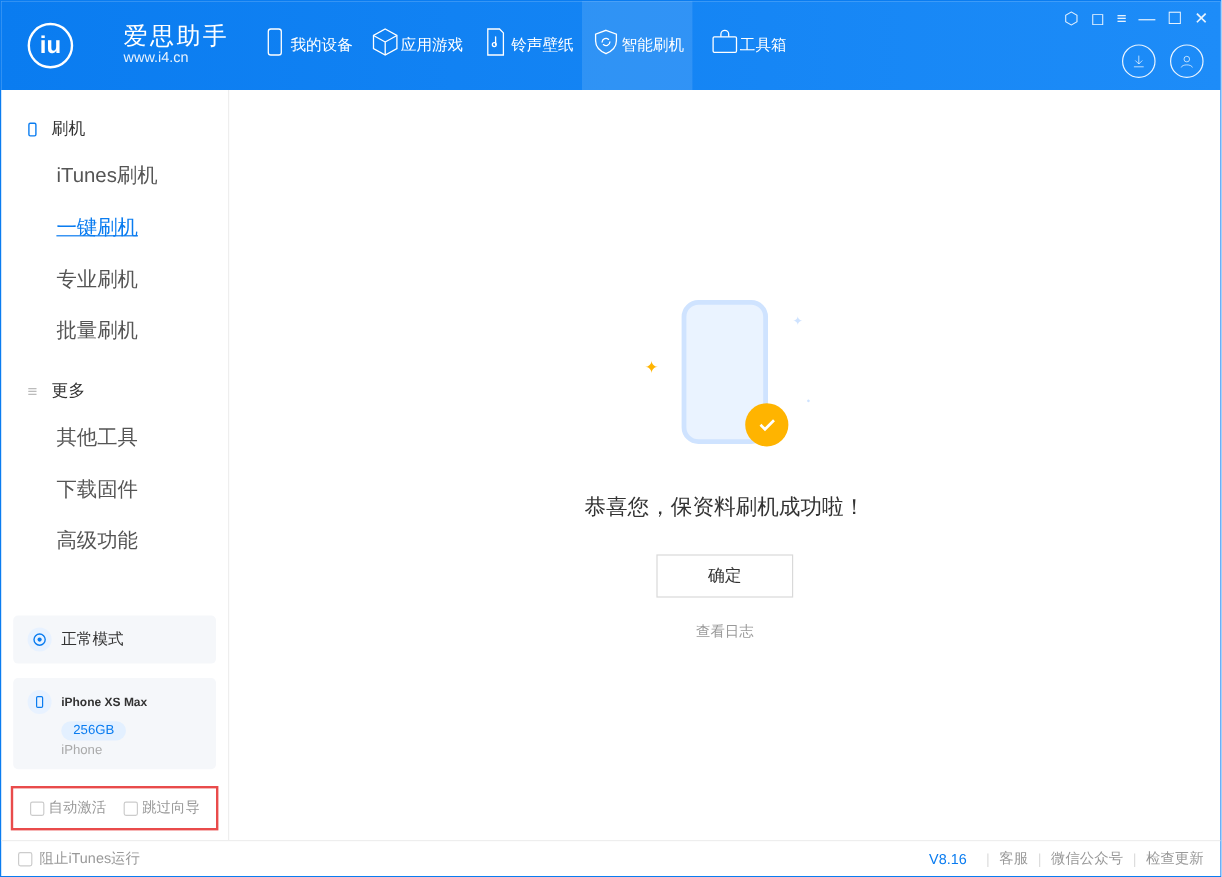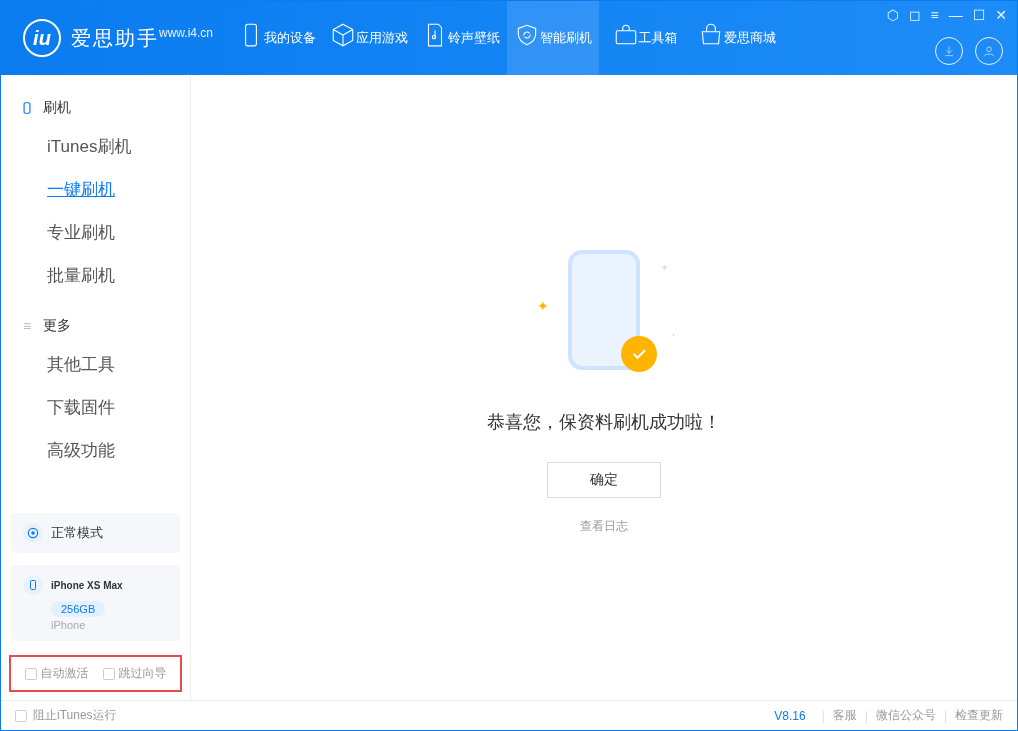--- a/index.html
+++ b/index.html
@@ -1,21 +1,21 @@
 <!DOCTYPE html>
 <html><head>
 <meta charset="utf-8">
 <style>
 * { margin: 0; padding: 0; box-sizing: border-box; font-family: "Microsoft YaHei", "PingFang SC", sans-serif; }
 body { background: #fff; }
 .window { width: 1018px; height: 731px; border: 1px solid #0a7cf0; display: flex; flex-direction: column; background: #fff; }
 .titlebar { height: 74px; background: linear-gradient(90deg, #0a7cf0, #1d8cf8); display: flex; align-items: center; color: #fff; position: relative; }
 .logo-block { display: flex; align-items: center; padding: 0 18px 0 22px; }
-.logo-circle { width: 38px; height: 38px; border: 2px solid #fff; border-radius: 50%; display: flex; align-items: center; justify-content: center; font-weight: bold; font-size: 20px; font-style: italic; margin-right: 10px; }
-.logo-text { display: flex; flex-direction: row; line-height: 1.1; }
+.logo-circle { width: 38px; height: 38px; border: 2px solid #fff; border-radius: 50%; display: flex; align-items: center; justify-content: center; font-weight: bold; font-size: 20px; margin-right: 10px; }
+.logo-text { display: flex; flex-direction: column; line-height: 1.1; margin-left: 32px; }
 .logo-name { font-size: 20px; letter-spacing: 2px; }
 .logo-url { font-size: 12px; opacity: .9; }
 .nav { display: flex; height: 100%; }
 .nav-item { width: 92px; display: flex; flex-direction: row; align-items: center; justify-content: center; font-size: 13px; cursor: pointer; position: relative; }
 .nav-item.active { background: rgba(255,255,255,.12); }
 .nav-icon { width: 26px; height: 26px; margin-bottom: 6px; display: flex; align-items: center; justify-content: center; }
 .nav-icon svg { width: 26px; height: 26px; stroke: #fff; fill: none; }
 .win-controls-top { position: absolute; right: 10px; top: 6px; display: flex; gap: 10px; align-items: center; }
 .win-controls-top span { cursor: pointer; font-size: 14px; opacity: .9; }
 .win-controls-mid { position: absolute; right: 14px; bottom: 10px; display: flex; gap: 12px; align-items: center; }
@@ -112,29 +112,20 @@
       </div>
       <div class="nav-item">
         <span class="nav-icon">
             <svg viewBox="0 0 24 24">
               <rect x="3" y="8" width="18" height="12" rx="1"></rect>
               <path d="M9 8V6a3 3 0 016 0v2"></path>
             </svg>
           </span>
         <span>工具箱</span>
       </div>
-      <div class="nav-item">
-        <span class="nav-icon">
-            <svg viewBox="0 0 24 24">
-              <path d="M4 9h16l-1 11H5z"></path>
-              <path d="M8 9V6a4 4 0 018 0v3"></path>
-            </svg>
-          </span>
-        <span>爱思商城</span>
-      </div>
     </div>
     <div class="win-controls-top">
       <span>⬡</span>
       <span>◻</span>
       <span>≡</span>
       <span>—</span>
       <span>☐</span>
       <span>✕</span>
     </div>
     <div class="win-controls-mid">

